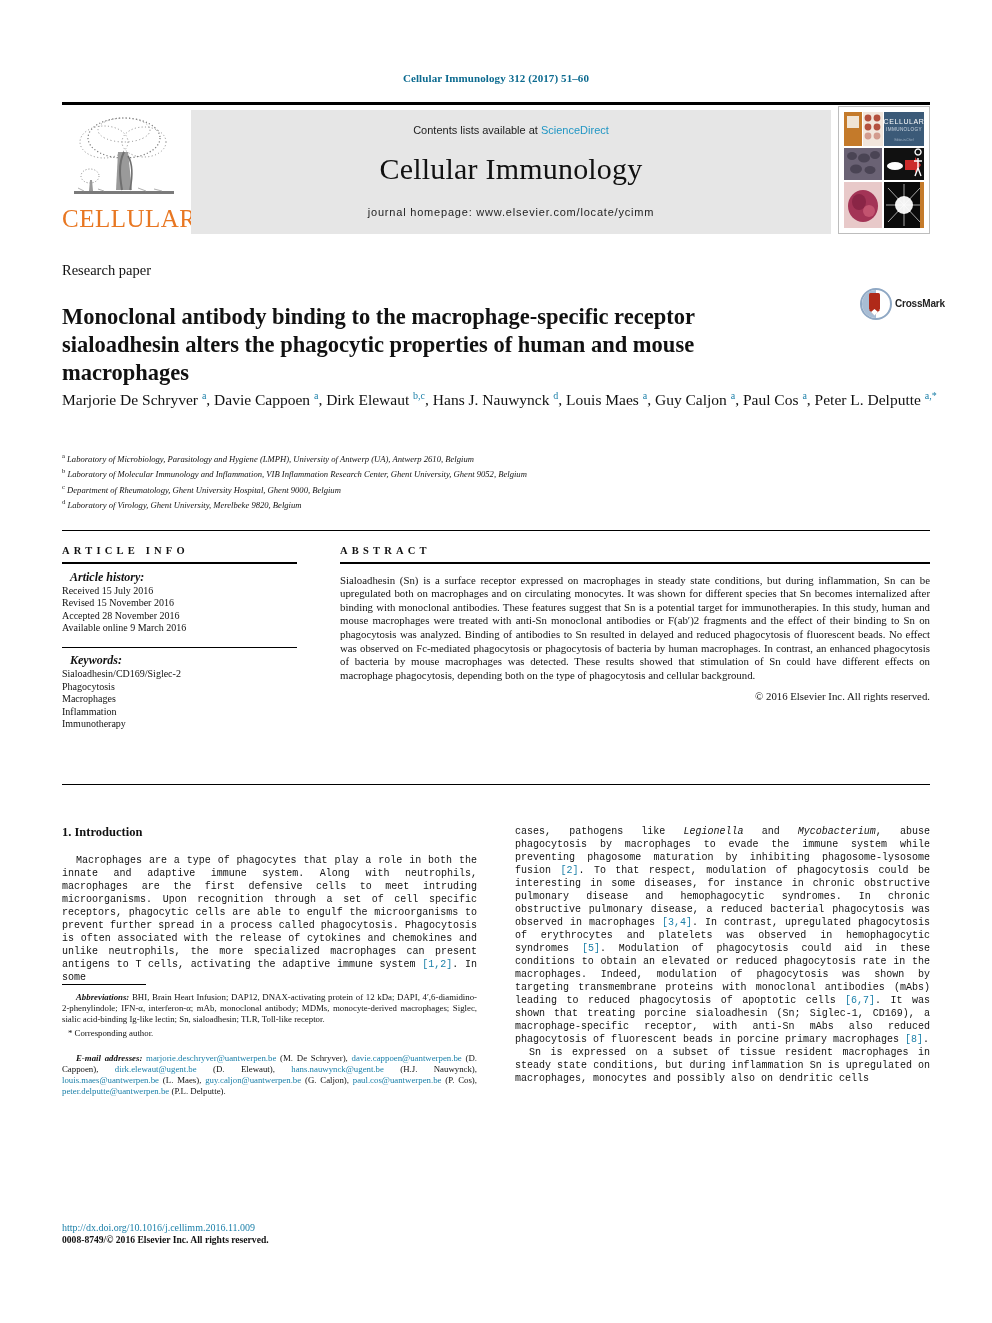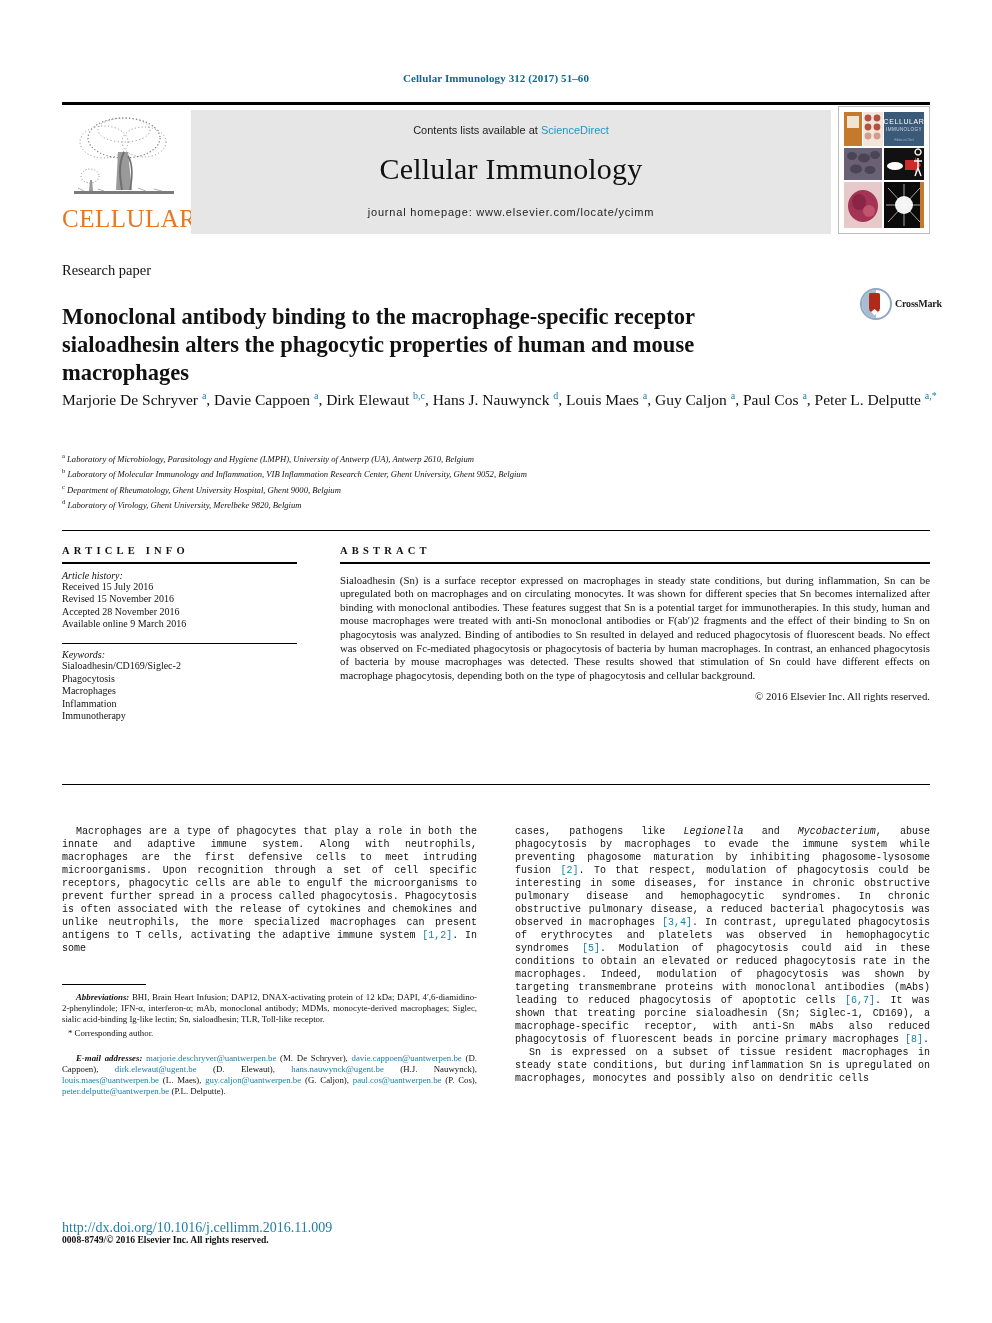--- a/index.html
+++ b/index.html
@@ -78,21 +78,21 @@
     color:#111;
   }
   .crossmark {
     position:absolute; left:860px; top:288px; width:82px; height:34px;
   }
   .crossmark .cm-logo {
     position:absolute; left:0; top:0; width:32px; height:32px;
   }
   .crossmark .cm-text {
     position:absolute; left:35px; top:10px;
-    font-family:Liberation Serif, serif; font-weight:bold;
+    font-family:Liberation Sans, sans-serif; font-weight:bold;
     font-size:10px; color:#222; letter-spacing:-0.2px;
   }
   .authors {
     position:absolute; left:62px; top:385px; width:880px;
     font-family:"Liberation Serif", serif; font-size:15.5px; line-height:21px;
     color:#111;
   }
   .authors sup { color:#1a7fa8; font-size:10px; }
   .affils {
     position:absolute; left:62px; top:450px; width:880px;
@@ -113,22 +113,22 @@
   .abs-col  { position:absolute; left:340px; top:545px; width:590px; }
 
   .sec-head {
     font-family:"Liberation Serif", serif; font-weight:bold;
     font-size:10.5px; letter-spacing:4.2px; color:#111;
   }
   .hr-black { height:1.6px; background:#000; margin-top:6px; }
   .hr-thin  { height:1px; background:#000; margin:12px 0 5px 0; }
 
   .info-sub {
-    font-family:"Liberation Serif", serif; font-style:italic; font-weight:normal;
-    font-size:10px; color:#111; margin-top:6px;
+    font-family:"Liberation Serif", serif; font-style:italic; font-weight:bold;
+    font-size:12px; color:#111; margin-top:6px;margin-left:8px;
   }
   .info-line {
     font-family:"Liberation Serif", serif; font-size:10px; line-height:12.6px; color:#111;
   }
 
   .abs-body {
     margin-top:10px;
     font-family:"Liberation Serif", serif; font-size:10.8px; line-height:13.6px;
     text-align:justify; color:#111;
     hyphens:none;
@@ -163,21 +163,21 @@
     text-align:justify; color:#111; text-indent:14px;
   }
   .fn.corr { text-indent:0; padding-left:6px; margin-top:3px; }
   .fn.email { margin-top:14px; }
   .fn .it { font-style:italic; font-weight:bold; }
   .mail { color:#1a7fa8; }
 
   
   .doi-wrap { position:absolute; left:62px; top:1222px; width:430px; }
   .doi {
-    font-family:"Liberation Serif", serif; font-size:14px; color:#1a7fa8;
+    font-family:"Liberation Serif", serif; font-size:10px; color:#1a7fa8;
     line-height:12px;
   }
   .issn {
     font-family:"Liberation Serif", serif; font-weight:bold; font-size:9.6px;
     color:#111; line-height:12px;
   }
 </style>
 </head>
 <body>
 
@@ -309,20 +309,21 @@
   </div>
 
   <div class="abs-col">
     <div class="sec-head">ABSTRACT</div>
     <div class="hr-black"></div>
     <div class="abs-body">Sialoadhesin (Sn) is a surface receptor expressed on macrophages in steady state conditions, but during inflammation, Sn can be upregulated both on macrophages and on circulating monocytes. It was shown for different species that Sn becomes internalized after binding with monoclonal antibodies. These features suggest that Sn is a potential target for immunotherapies. In this study, human and mouse macrophages were treated with anti-Sn monoclonal antibodies or F(ab′)2 fragments and the effect of their binding to Sn on phagocytosis was analyzed. Binding of antibodies to Sn resulted in delayed and reduced phagocytosis of fluorescent beads. No effect was observed on Fc-mediated phagocytosis or phagocytosis of bacteria by human macrophages. In contrast, an enhanced phagocytosis of bacteria by mouse macrophages was detected. These results showed that stimulation of Sn could have different effects on macrophage phagocytosis, depending both on the type of phagocytosis and cellular background.</div>
     <div class="abs-copy">© 2016 Elsevier Inc. All rights reserved.</div>
   </div>
 
   <div class="col-left">
+    <div class="h2">1. Introduction</div>
     <div class="p">
       <span>Macrophages are a type of phagocytes that play a role in both the innate and adaptive immune system. Along with neutrophils, macrophages are the first defensive cells to meet intruding microorganisms. Upon recognition through a set of cell specific receptors, phagocytic cells are able to engulf the microorganisms to prevent further spread in a process called phagocytosis. Phagocytosis is often associated with the release of cytokines and chemokines and unlike neutrophils, the more specialized macrophages can present antigens to T cells, activating the adaptive immune system <span class="ref">[1,2]</span>. In some</span>
     </div>
   </div>
 
   <div class="footnote-wrap">
     <div class="fn-rule"></div>
     <div class="fn">
       <span class="it">Abbreviations:</span>
       <span>BHI, Brain Heart Infusion; DAP12, DNAX-activating protein of 12 kDa; DAPI, 4′,6-diamidino-2-phenylindole; IFN-α, interferon-α; mAb, monoclonal antibody; MDMs, monocyte-derived macrophages; Siglec, sialic acid-binding Ig-like lectin; Sn, sialoadhesin; TLR, Toll-like receptor.</span>

